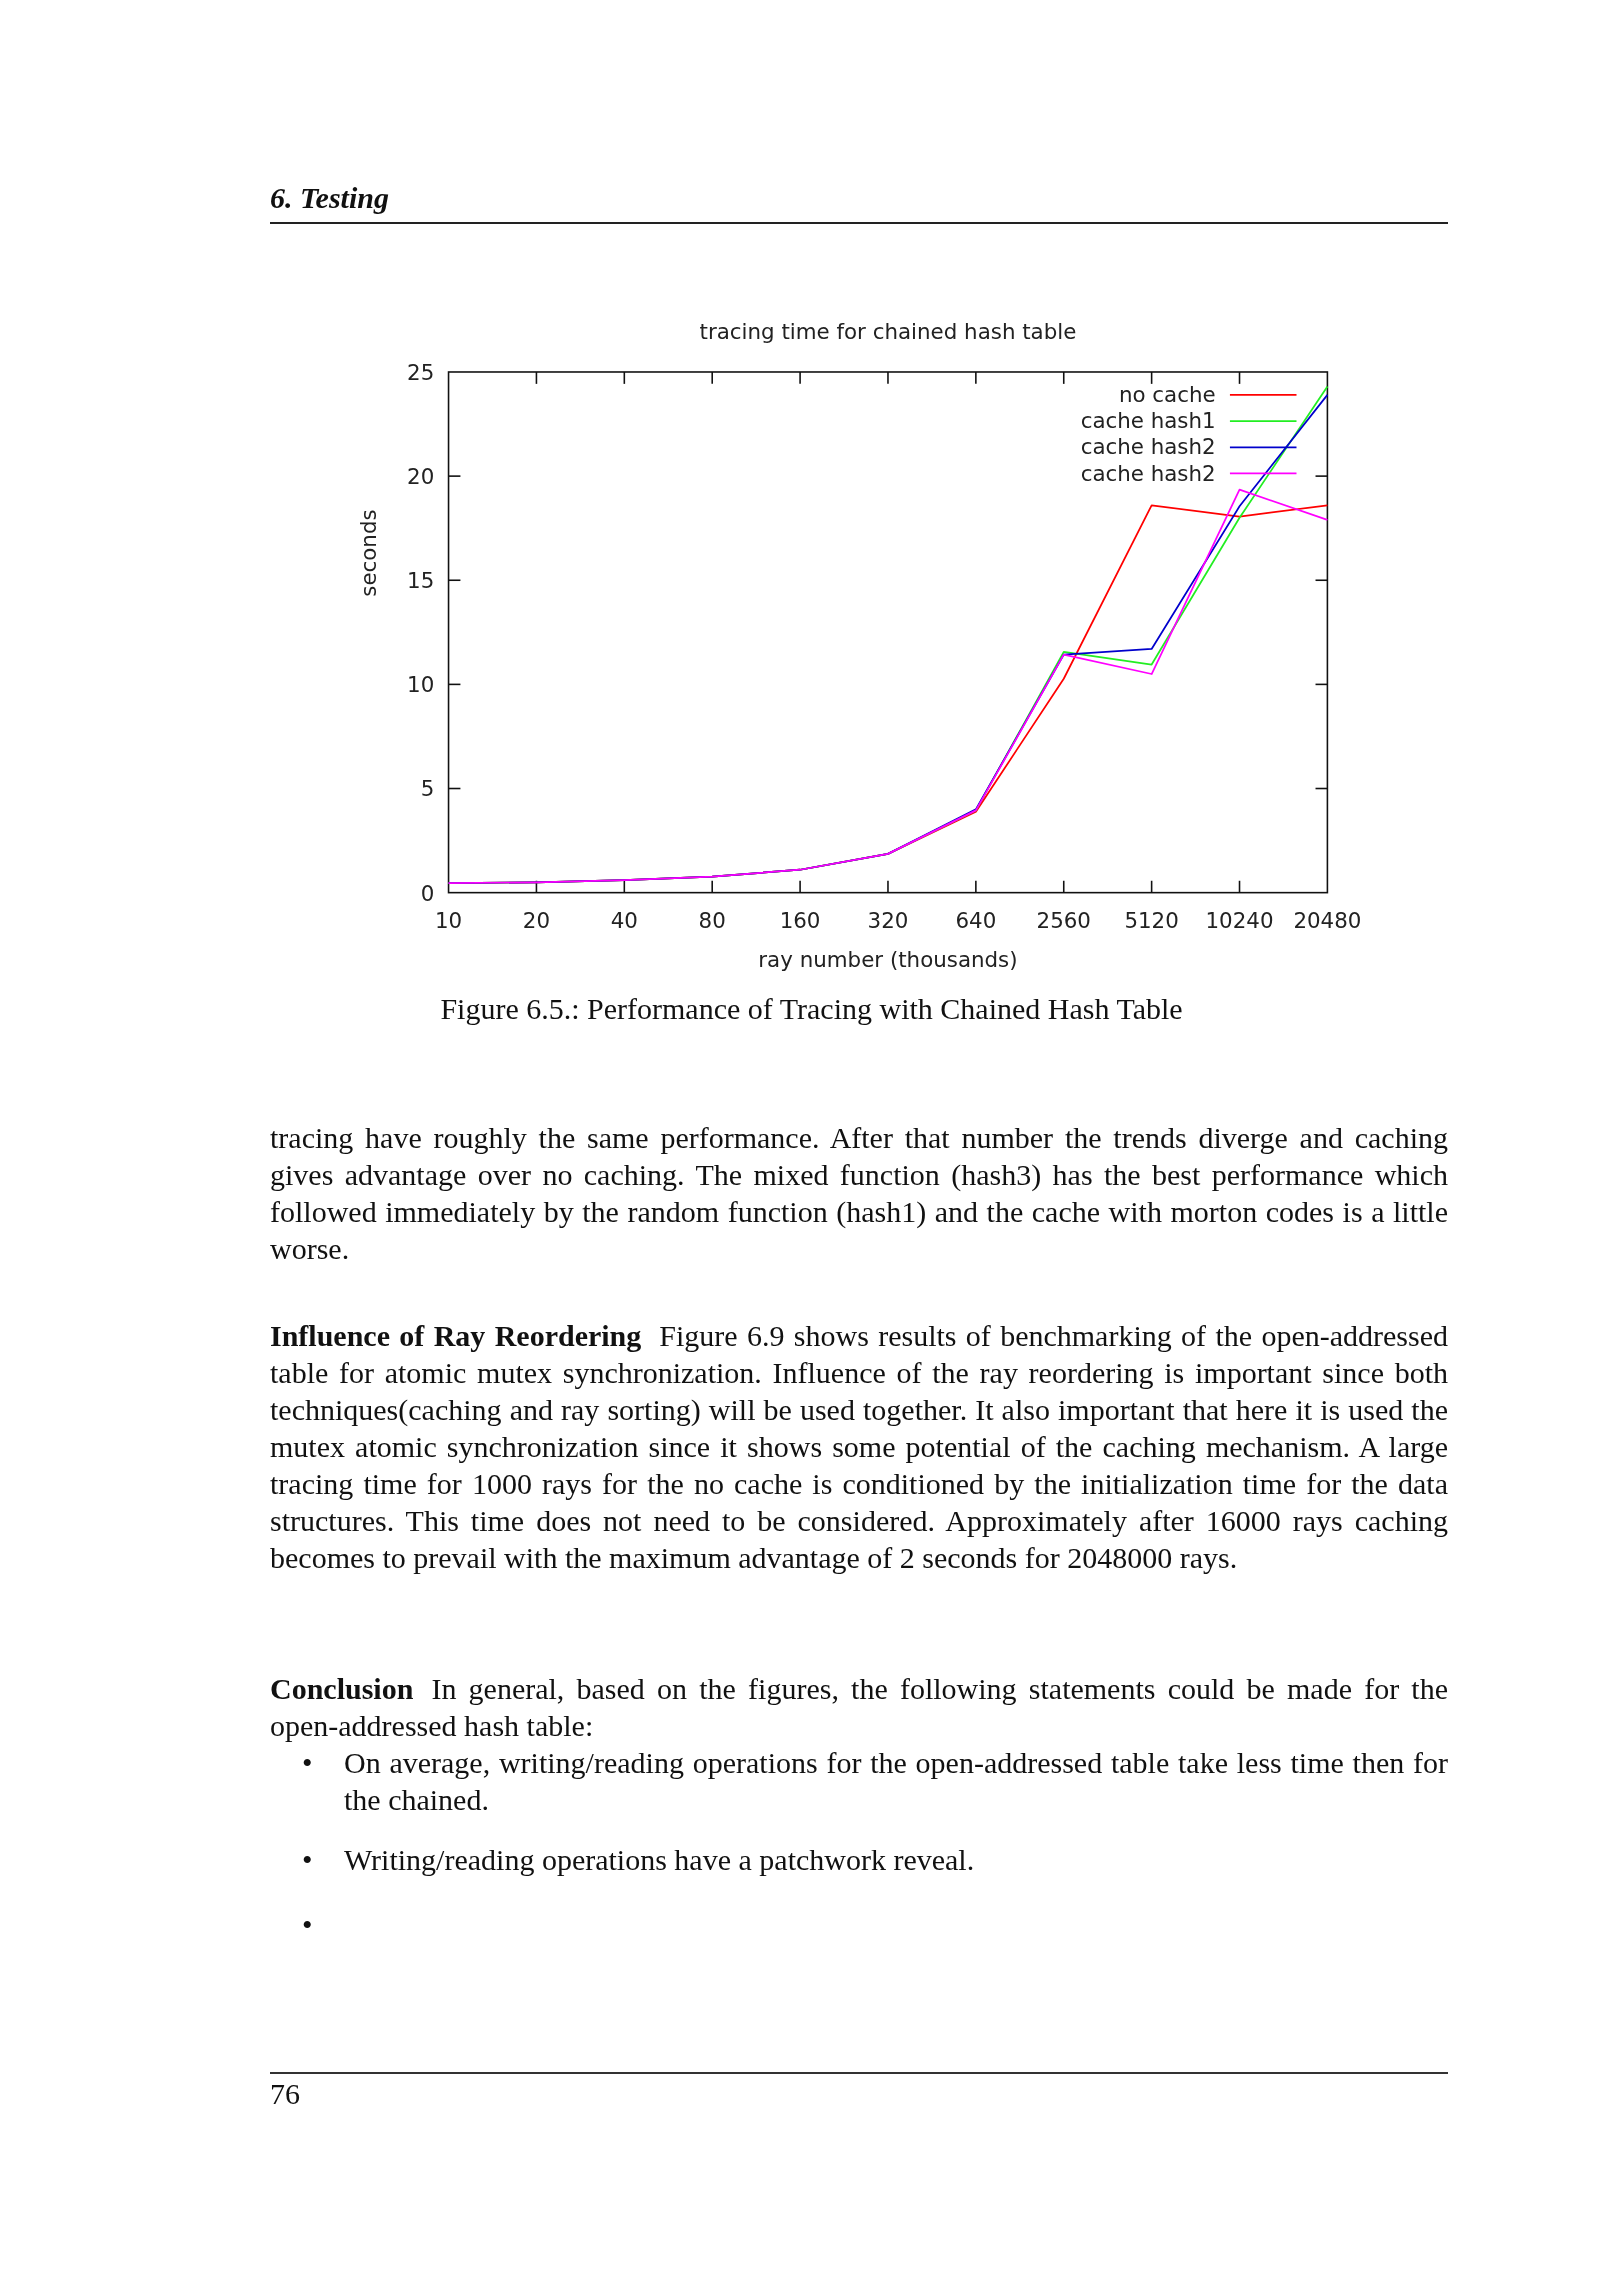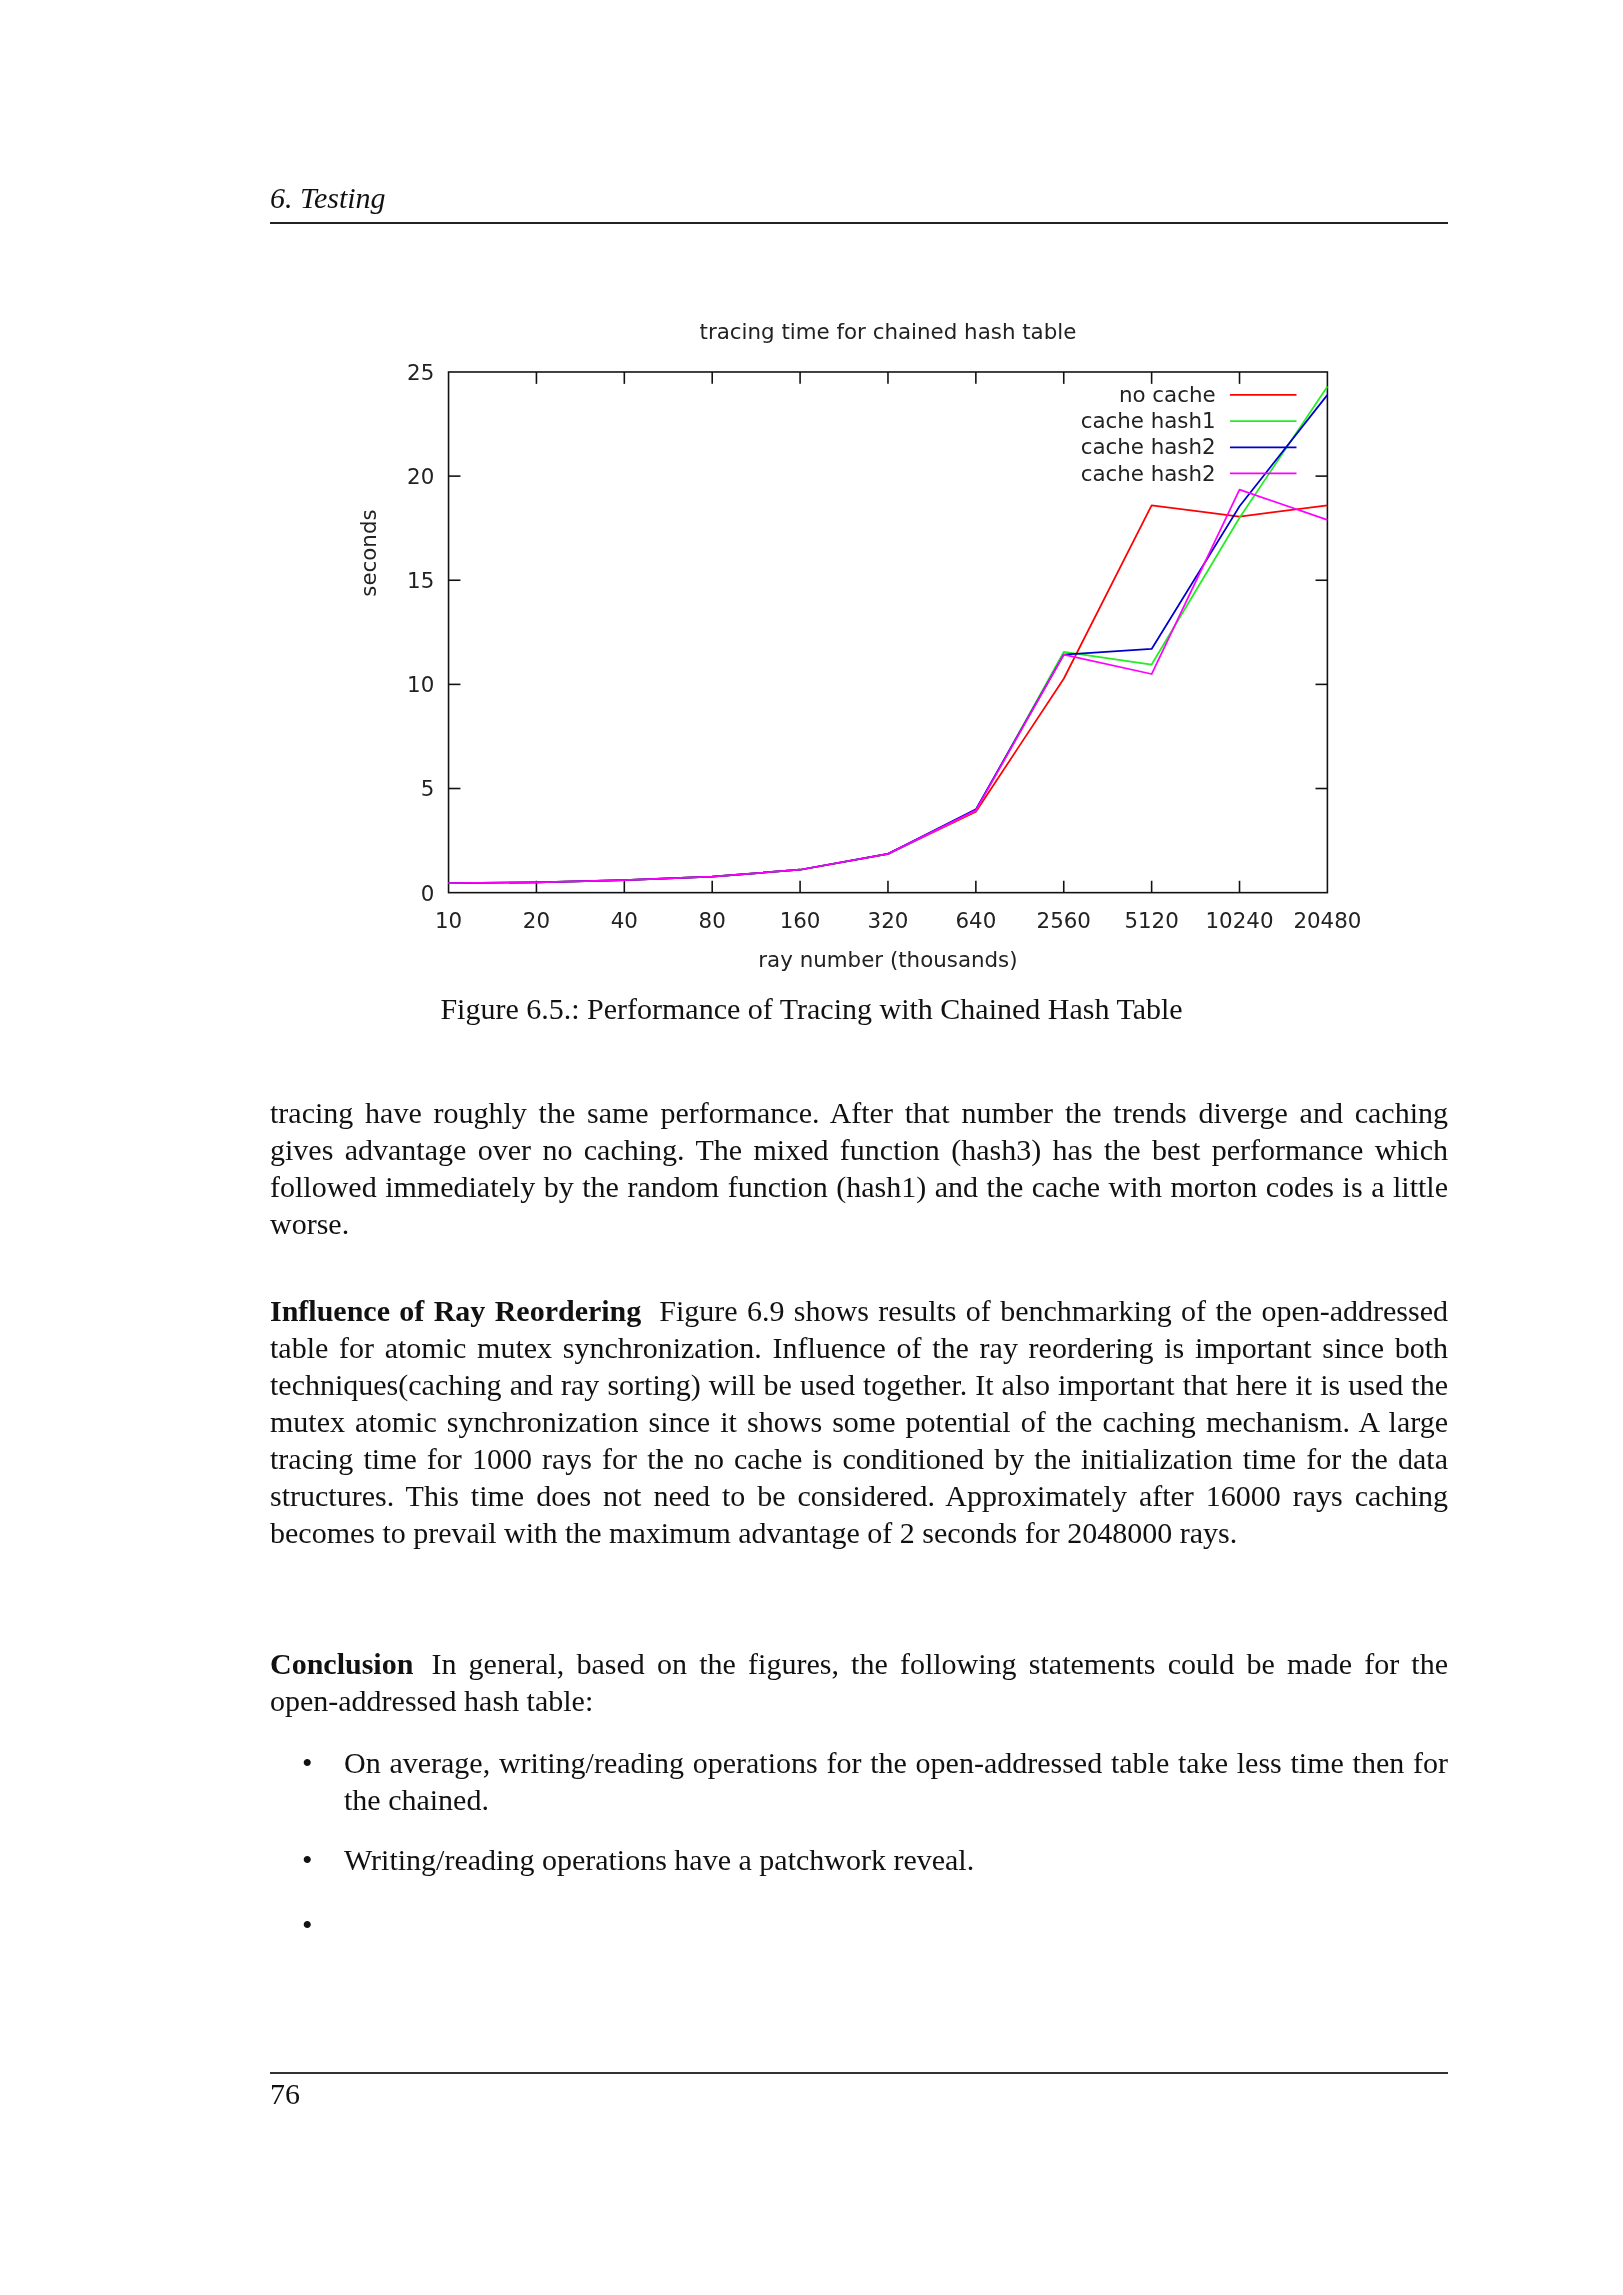--- a/index.html
+++ b/index.html
@@ -1,23 +1,23 @@
 <!DOCTYPE html>
 <html style="font-size:12.7px"><head>
 <meta charset="utf-8">
 <style>
   html, body { margin: 0; padding: 0; background: #ffffff; }
   body { width: 1623px; height: 2295px; position: relative; overflow: hidden;
          font-family: "Liberation Serif", "DejaVu Serif", serif; color: #111; }
-  .running-head { position: absolute; left: 270px; top: 181px; font-style: italic; font-size: 30px; }
+  .running-head { position: absolute; left: 270px; top: 181px; font-style: italic; font-size: 30px; font-weight: bold; }
   .head-rule { position: absolute; left: 270px; top: 222px; width: 1178px; height: 1.6px; background: #222; }
   .chart { position: absolute; left: 0; top: 16px; width: 1623px; height: 983px; }
   .chart svg { position: absolute; left: 0; top: 0; }
   .caption { position: absolute; left: 0; width: 1623px; top: 992px; text-align: center; font-size: 30px; box-sizing: border-box; }
-  .body-text { position: absolute; left: 270px; width: 1178px; font-size: 30px; line-height: 37px; text-align: justify; }
+  .body-text { position: absolute; left: 270px; width: 1178px; font-size: 30px; line-height: 37px; text-align: justify; margin-top: 25px; }
   .body-text p { margin: 0; }
   .p1 { top: 1094px; }
   .p2 { top: 1292px; }
   .p3 { top: 1645px; }
   .run-in { font-weight: bold; margin-right: 0.6em; }
   ul.bullets { list-style: none; margin: 0; padding: 0; position: absolute; left: 270px; width: 1178px; font-size: 30px; line-height: 37px; }
   ul.bullets li { position: relative; padding-left: 74px; text-align: justify; }
   ul.bullets li .bullet { position: absolute; left: 32px; top: 0; }
   .li1 { top: 1744px; }
   .li2 { top: 1841px; }

